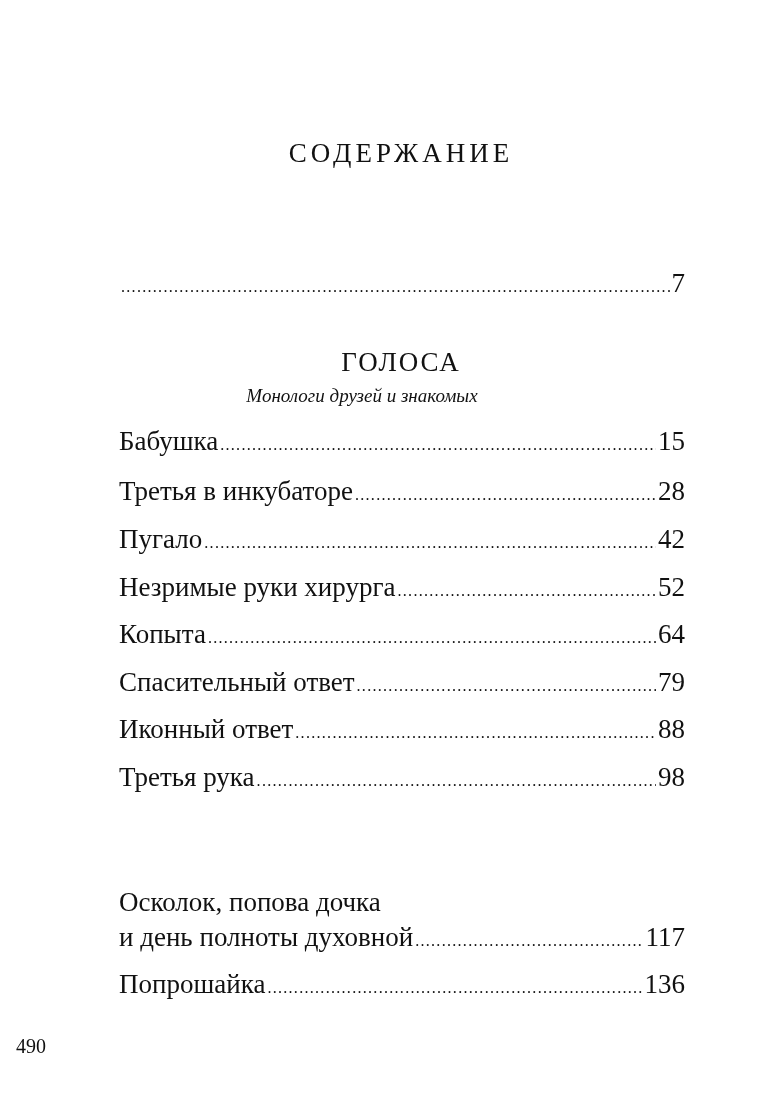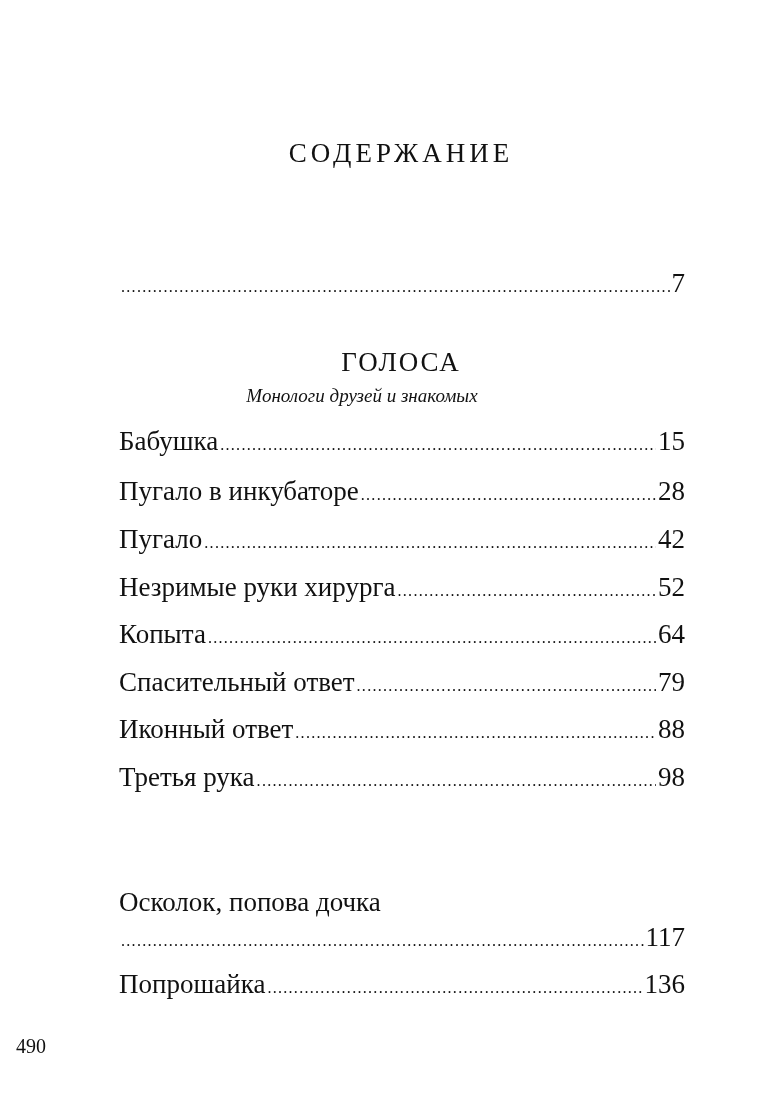--- a/index.html
+++ b/index.html
@@ -59,21 +59,21 @@
 
   <div class="section-head" style="top:347px">ГОЛОСА</div>
   <div class="section-sub" style="top:385px">Монологи друзей и знакомых</div>
 
   <div class="row" style="top:424px">
     <span class="label">Бабушка</span>
     <span class="dots"></span>
     <span class="page-num">15</span>
   </div>
   <div class="row" style="top:474px">
-    <span class="label">Пугало в инкубаторе</span>
+    <span class="label">Третья в инкубаторе</span>
     <span class="dots"></span>
     <span class="page-num">28</span>
   </div>
   <div class="row" style="top:522px">
     <span class="label">Пугало</span>
     <span class="dots"></span>
     <span class="page-num">42</span>
   </div>
   <div class="row" style="top:570px">
     <span class="label">Незримые руки хирурга</span>
@@ -97,20 +97,21 @@
   </div>
   <div class="row" style="top:760px">
     <span class="label">Третья рука</span>
     <span class="dots"></span>
     <span class="page-num">98</span>
   </div>
 
 
   <div class="multi-first" style="top:885px">Осколок, попова дочка</div>
   <div class="row" style="top:920px">
+    <span class="label">и день полноты духовной</span>
     <span class="dots"></span>
     <span class="page-num">117</span>
   </div>
   <div class="row" style="top:967px">
     <span class="label">Попрошайка</span>
     <span class="dots"></span>
     <span class="page-num">136</span>
   </div>
 
   <div class="folio">490</div>

